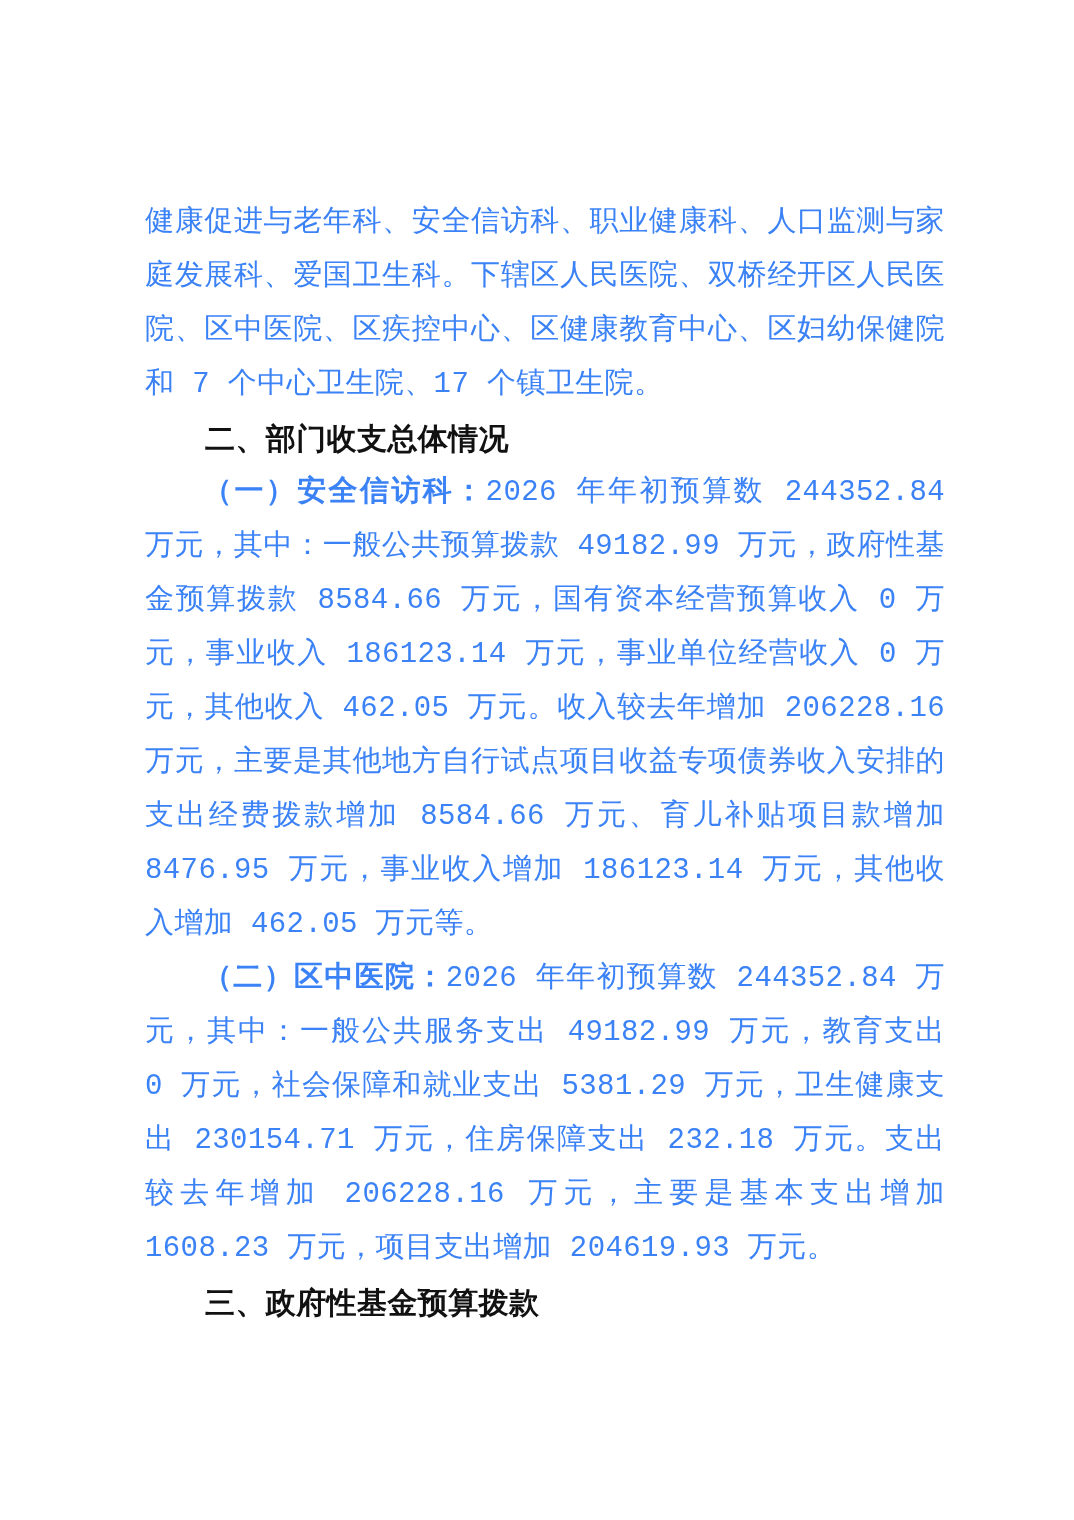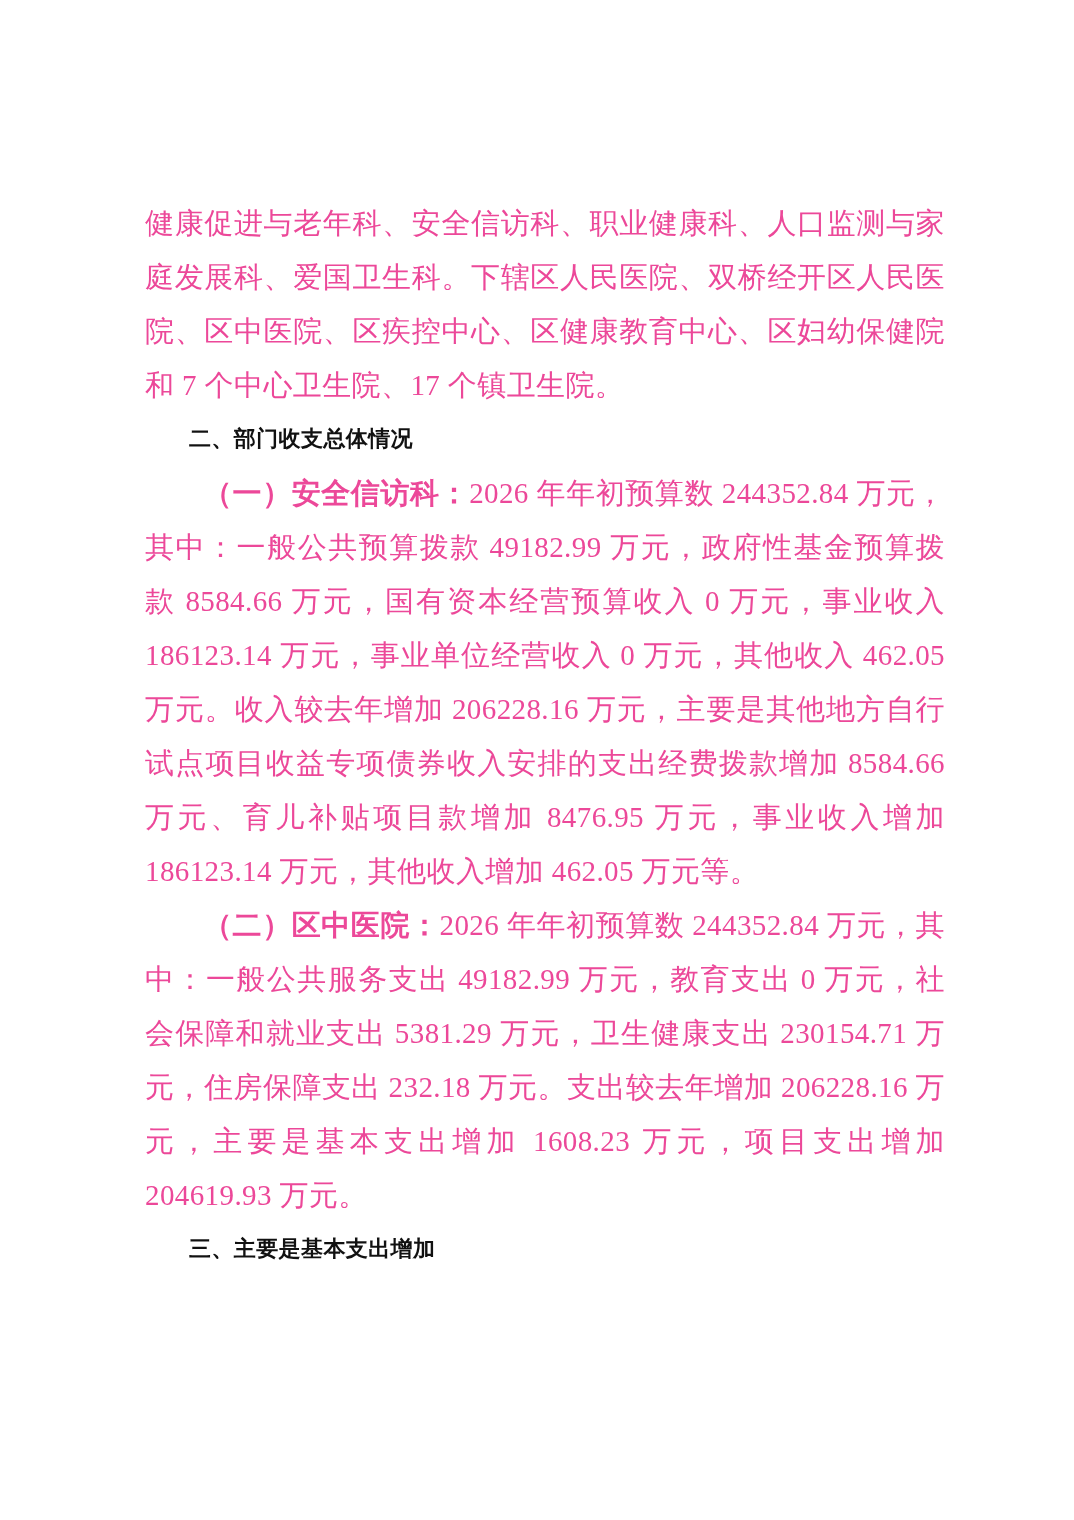--- a/index.html
+++ b/index.html
@@ -14,50 +14,50 @@
     height: 1520px;
     background: #ffffff;
     padding: 196px 129px 40px 145px;
     overflow: hidden;
   }
   .doc-body {
     width: 800px;
   }
   .para {
     margin: 0;
-    font-family: Liberation Serif, serif;
+    font-family: Liberation Mono, monospace;
     font-size: 29px;
     line-height: 54px;
     letter-spacing: 0.4px;
-    color: #ec4899;
+    color: #3b82f6;
     text-align: justify;
     text-indent: 2em;
   }
   .para.flush {
     text-indent: 0;
   }
   .heading {
     margin: 0;
     font-family: "Liberation Sans", "DejaVu Sans", sans-serif;
     font-weight: 700;
-    font-size: 22px;
+    font-size: 30px;
     line-height: 54px;
     letter-spacing: 0.4px;
     color: #111111;
     text-align: justify;
     text-indent: 2em;
   }
   .lead {
     font-weight: 700;
   }
 </style>
 </head>
 <body>
 
 <div class="page">
   <div class="doc-body" id="doc-body">
       <p class="para flush"><span>健康促进与老年科、安全信访科、职业健康科、人口监测与家庭发展科、爱国卫生科。下辖区人民医院、双桥经开区人民医院、区中医院、区疾控中心、区健康教育中心、区妇幼保健院和 7 个中心卫生院、17 个镇卫生院。</span></p>
       <h2 class="heading">二、部门收支总体情况</h2>
       <p class="para"><span class="lead">（一）安全信访科：</span><span>2026 年年初预算数 244352.84 万元，其中：一般公共预算拨款 49182.99 万元，政府性基金预算拨款 8584.66 万元，国有资本经营预算收入 0 万元，事业收入 186123.14 万元，事业单位经营收入 0 万元，其他收入 462.05 万元。收入较去年增加 206228.16 万元，主要是其他地方自行试点项目收益专项债券收入安排的支出经费拨款增加 8584.66 万元、育儿补贴项目款增加 8476.95 万元，事业收入增加 186123.14 万元，其他收入增加 462.05 万元等。</span></p>
       <p class="para"><span class="lead">（二）区中医院：</span><span>2026 年年初预算数 244352.84 万元，其中：一般公共服务支出 49182.99 万元，教育支出 0 万元，社会保障和就业支出 5381.29 万元，卫生健康支出 230154.71 万元，住房保障支出 232.18 万元。支出较去年增加 206228.16 万元，主要是基本支出增加 1608.23 万元，项目支出增加 204619.93 万元。</span></p>
-      <h2 class="heading">三、主要是基本支出增加</h2>
+      <h2 class="heading">三、政府性基金预算拨款</h2>
     </div>
 </div>
 
 </body></html>

